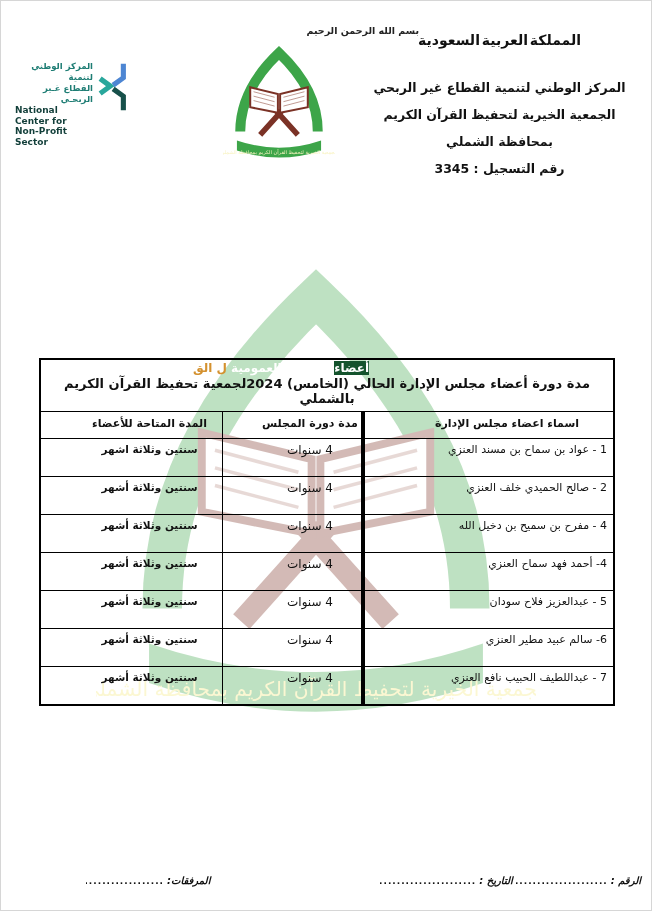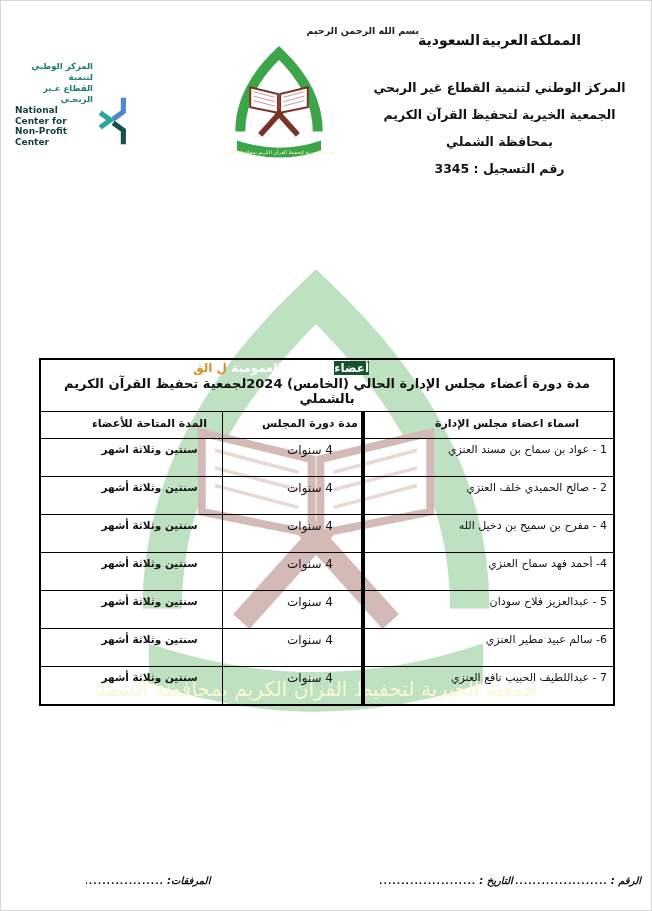--- a/index.html
+++ b/index.html
@@ -3,21 +3,21 @@
 <meta charset="utf-8">
 <style>
   html,body{margin:0;padding:0;background:#fff;}
   .page{
     position:relative;width:652px;height:911px;background:#fff;overflow:hidden;
     font-family:"DejaVu Sans",sans-serif;color:#111;border:1px solid #d6d6d6;box-sizing:border-box;
   }
   
   .watermark{position:absolute;left:95px;top:256px;width:440px;height:492px;opacity:.33;z-index:0;}
   
-  .ncnp{position:absolute;left:14px;top:60px;display:flex;align-items:flex-end;gap:5px;z-index:2;}
+  .ncnp{position:absolute;left:14px;top:60px;display:flex;align-items:flex-start;gap:5px;z-index:2;}
   .ncnp-text{width:78px;}
   .ncnp-ar{direction:rtl;text-align:right;font-size:8.5px;line-height:11px;font-weight:700;color:#1e7d74;}
   .ncnp-en{text-align:left;font-size:9px;line-height:10.5px;font-weight:700;color:#123f3a;}
   .ncnp-icon{width:34px;height:52px;}
   
   .bismillah{position:absolute;left:294px;top:24px;width:88px;text-align:center;white-space:nowrap;
     font-size:9.5px;font-weight:700;letter-spacing:-.5px;color:#222;direction:rtl;z-index:2;padding-left:36px;}
   .main-logo{position:absolute;left:222px;top:42px;width:112px;height:124px;z-index:2;}
   
   .org-block{position:absolute;top:24px;left:352px;width:293px;text-align:center;direction:rtl;z-index:2;}
@@ -65,21 +65,21 @@
     <path d="M27 44 L46 49 M27 48 L46 53 M27 52 L46 57 M73 44 L54 49 M73 48 L54 53 M73 52 L54 57" stroke="#b98f86" stroke-width="0.8" fill="none"></path>
     <path d="M12 88 Q 50 101 88 88 L88 97 Q 50 110 12 97 Z" fill="#3da549"></path>
     <text x="50" y="100" text-anchor="middle" font-size="4.6" fill="#f5e87a">الجمعية الخيرية لتحفيظ القرآن الكريم بمحافظة الشملي</text>
   </svg>
 
   <div class="ncnp">
     <div class="ncnp-text">
       <div class="ncnp-ar">المركز الوطني لتنمية</div>
       <div class="ncnp-ar">القطاع غـير الربحـي</div>
       <div class="ncnp-en">National Center for</div>
-      <div class="ncnp-en">Non-Profit Center</div>
+      <div class="ncnp-en">Non-Profit Sector</div>
     </div>
     <svg class="ncnp-icon" viewBox="0 0 36 56" aria-hidden="true">
       <path d="M2 19 L13 27 L2 35" stroke="#29a79c" stroke-width="5.5" fill="none"></path>
       <path d="M27 3 L27 18 L16 26" stroke="#4d86d3" stroke-width="5.5" fill="none"></path>
       <path d="M16 30 L27 38 L27 53" stroke="#17504a" stroke-width="5.5" fill="none"></path>
     </svg>
   </div>
 
   <div class="bismillah">بسم الله الرحمن الرحيم</div>
 

